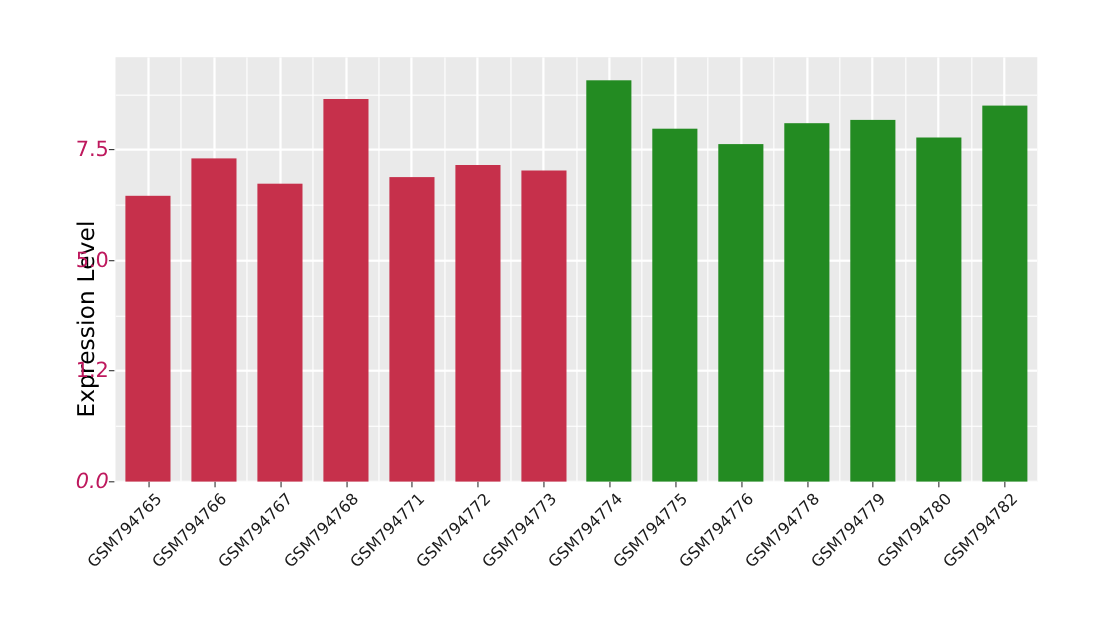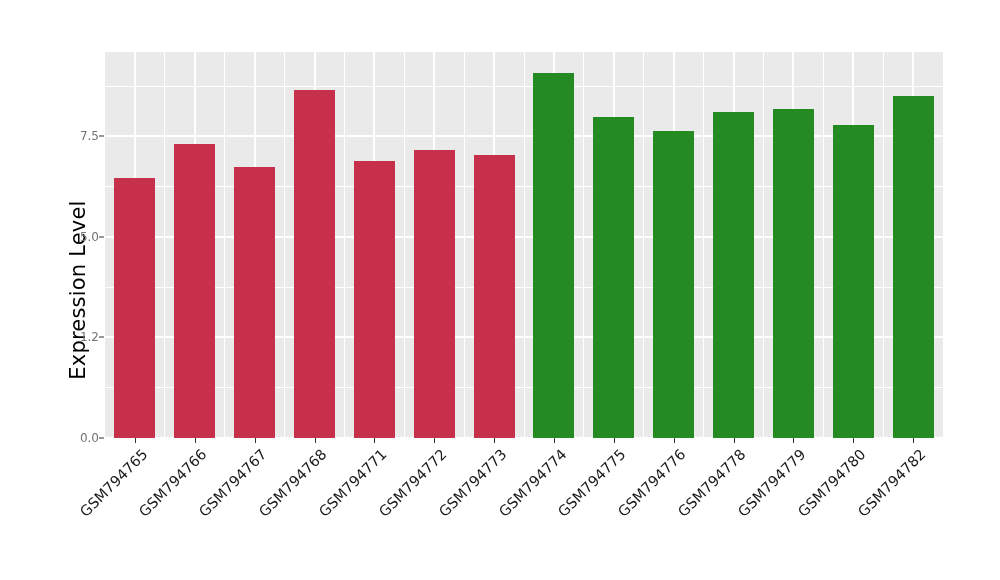--- a/index.html
+++ b/index.html
@@ -39,22 +39,22 @@
     letter-spacing: 0.2px;
     white-space: nowrap;
   }
 
   
   .y-tick-label {
     position: absolute;
     right: 0;
     width: 44px;
     text-align: right;
-    font-size: 12px;
-    color: #737373;
+    font-size: 19px;
+    color: #be185d;
     transform: translateY(-50%);
     white-space: nowrap;
   }
   .y-tick-mark {
     position: absolute;
     left: 99px;
     width: 5px;
     height: 1px;
     background: #333333;
     transform: translateY(-50%);
@@ -135,21 +135,21 @@
   }
 </style>
 </head>
 <body>
 
 <div id="chart-root">
 
   <div class="y-axis-title">Expression Level</div>
 
   <div id="y-axis-labels">
-      <div class="y-tick-label" style="top: 438px;">0.0</div>
+      <div class="y-tick-label" style="top: 438px; font-style: italic;">0.0</div>
       <div class="y-tick-mark" style="top: 438px; left: 50px;"></div>
       <div class="y-tick-label" style="top: 337.479px;">1.2</div>
       <div class="y-tick-mark" style="top: 337.479px; left: 50px;"></div>
       <div class="y-tick-label" style="top: 236.958px;">5.0</div>
       <div class="y-tick-mark" style="top: 236.958px; left: 50px;"></div>
       <div class="y-tick-label" style="top: 136.438px;">7.5</div>
       <div class="y-tick-mark" style="top: 136.438px; left: 50px;"></div>
     </div>
 
   <div id="plot-panel">

